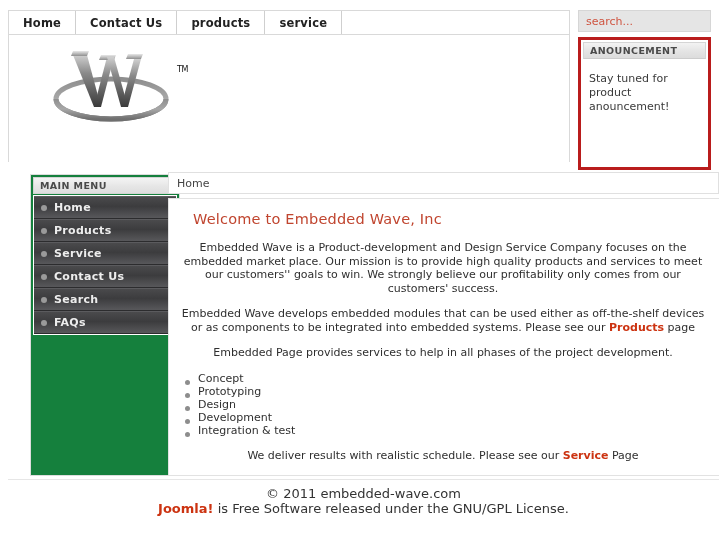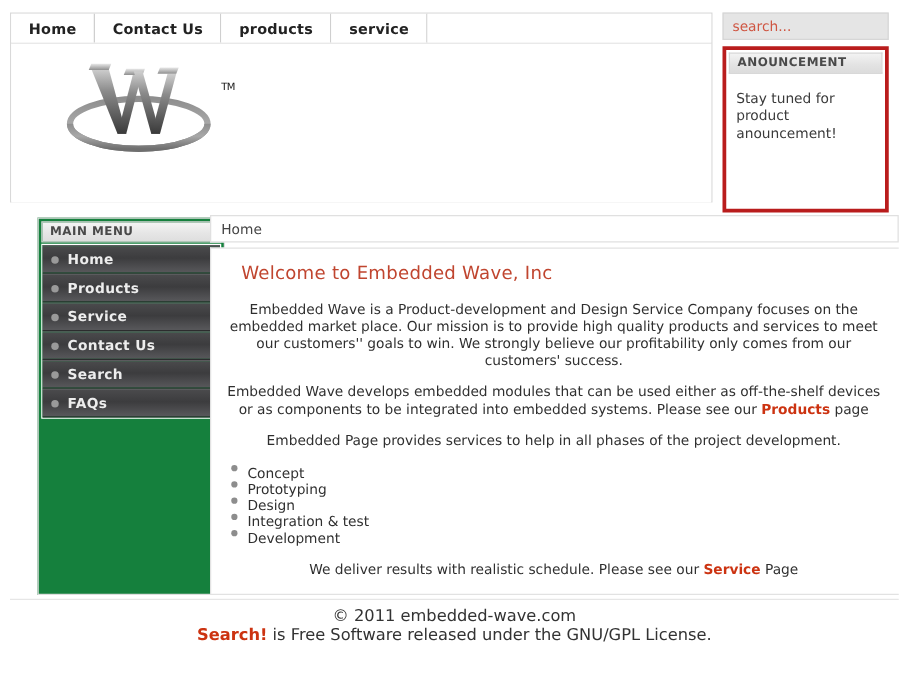--- a/index.html
+++ b/index.html
@@ -273,21 +273,21 @@
     text-decoration: none;
     cursor: pointer;
   }
   .bullets {
     list-style: none;
     margin: 0 0 12px 0;
     padding: 0 0 0 8px;
   }
   .bullets li {
     display: flex;
-    align-items: flex-start;
+    align-items: flex-end;
     font-size: 11px;
     line-height: 13px;
     color: #2f2f2f;
     margin-bottom: 0px;
     height: 13px;
   }
   .dot {
     width: 5px;
     height: 5px;
     border-radius: 50%;
@@ -455,33 +455,33 @@
           <li>
             <span class="dot"></span>
             <span>Prototyping</span>
           </li>
           <li>
             <span class="dot"></span>
             <span>Design</span>
           </li>
           <li>
             <span class="dot"></span>
-            <span>Integration &amp;  test</span>
+            <span>Development</span>
           </li>
           <li>
             <span class="dot"></span>
-            <span>Development</span>
+            <span>Integration &amp;  test</span>
           </li>
         </ul>
 
         <p class="para"><span>We deliver results with realistic schedule. Please see our </span><a class="link-red">Service</a><span> Page</span></p>
       </div>
     </div>
 
   </div>
 
   <div class="footer">
     <div class="sep"></div>
     <div>© 2011 embedded-wave.com</div>
-    <div><span class="joomla">Search!</span><span> is Free Software released under the GNU/GPL License.</span></div>
+    <div><span class="joomla">Joomla!</span><span> is Free Software released under the GNU/GPL License.</span></div>
   </div>
 
 </div>
 
 </body></html>

